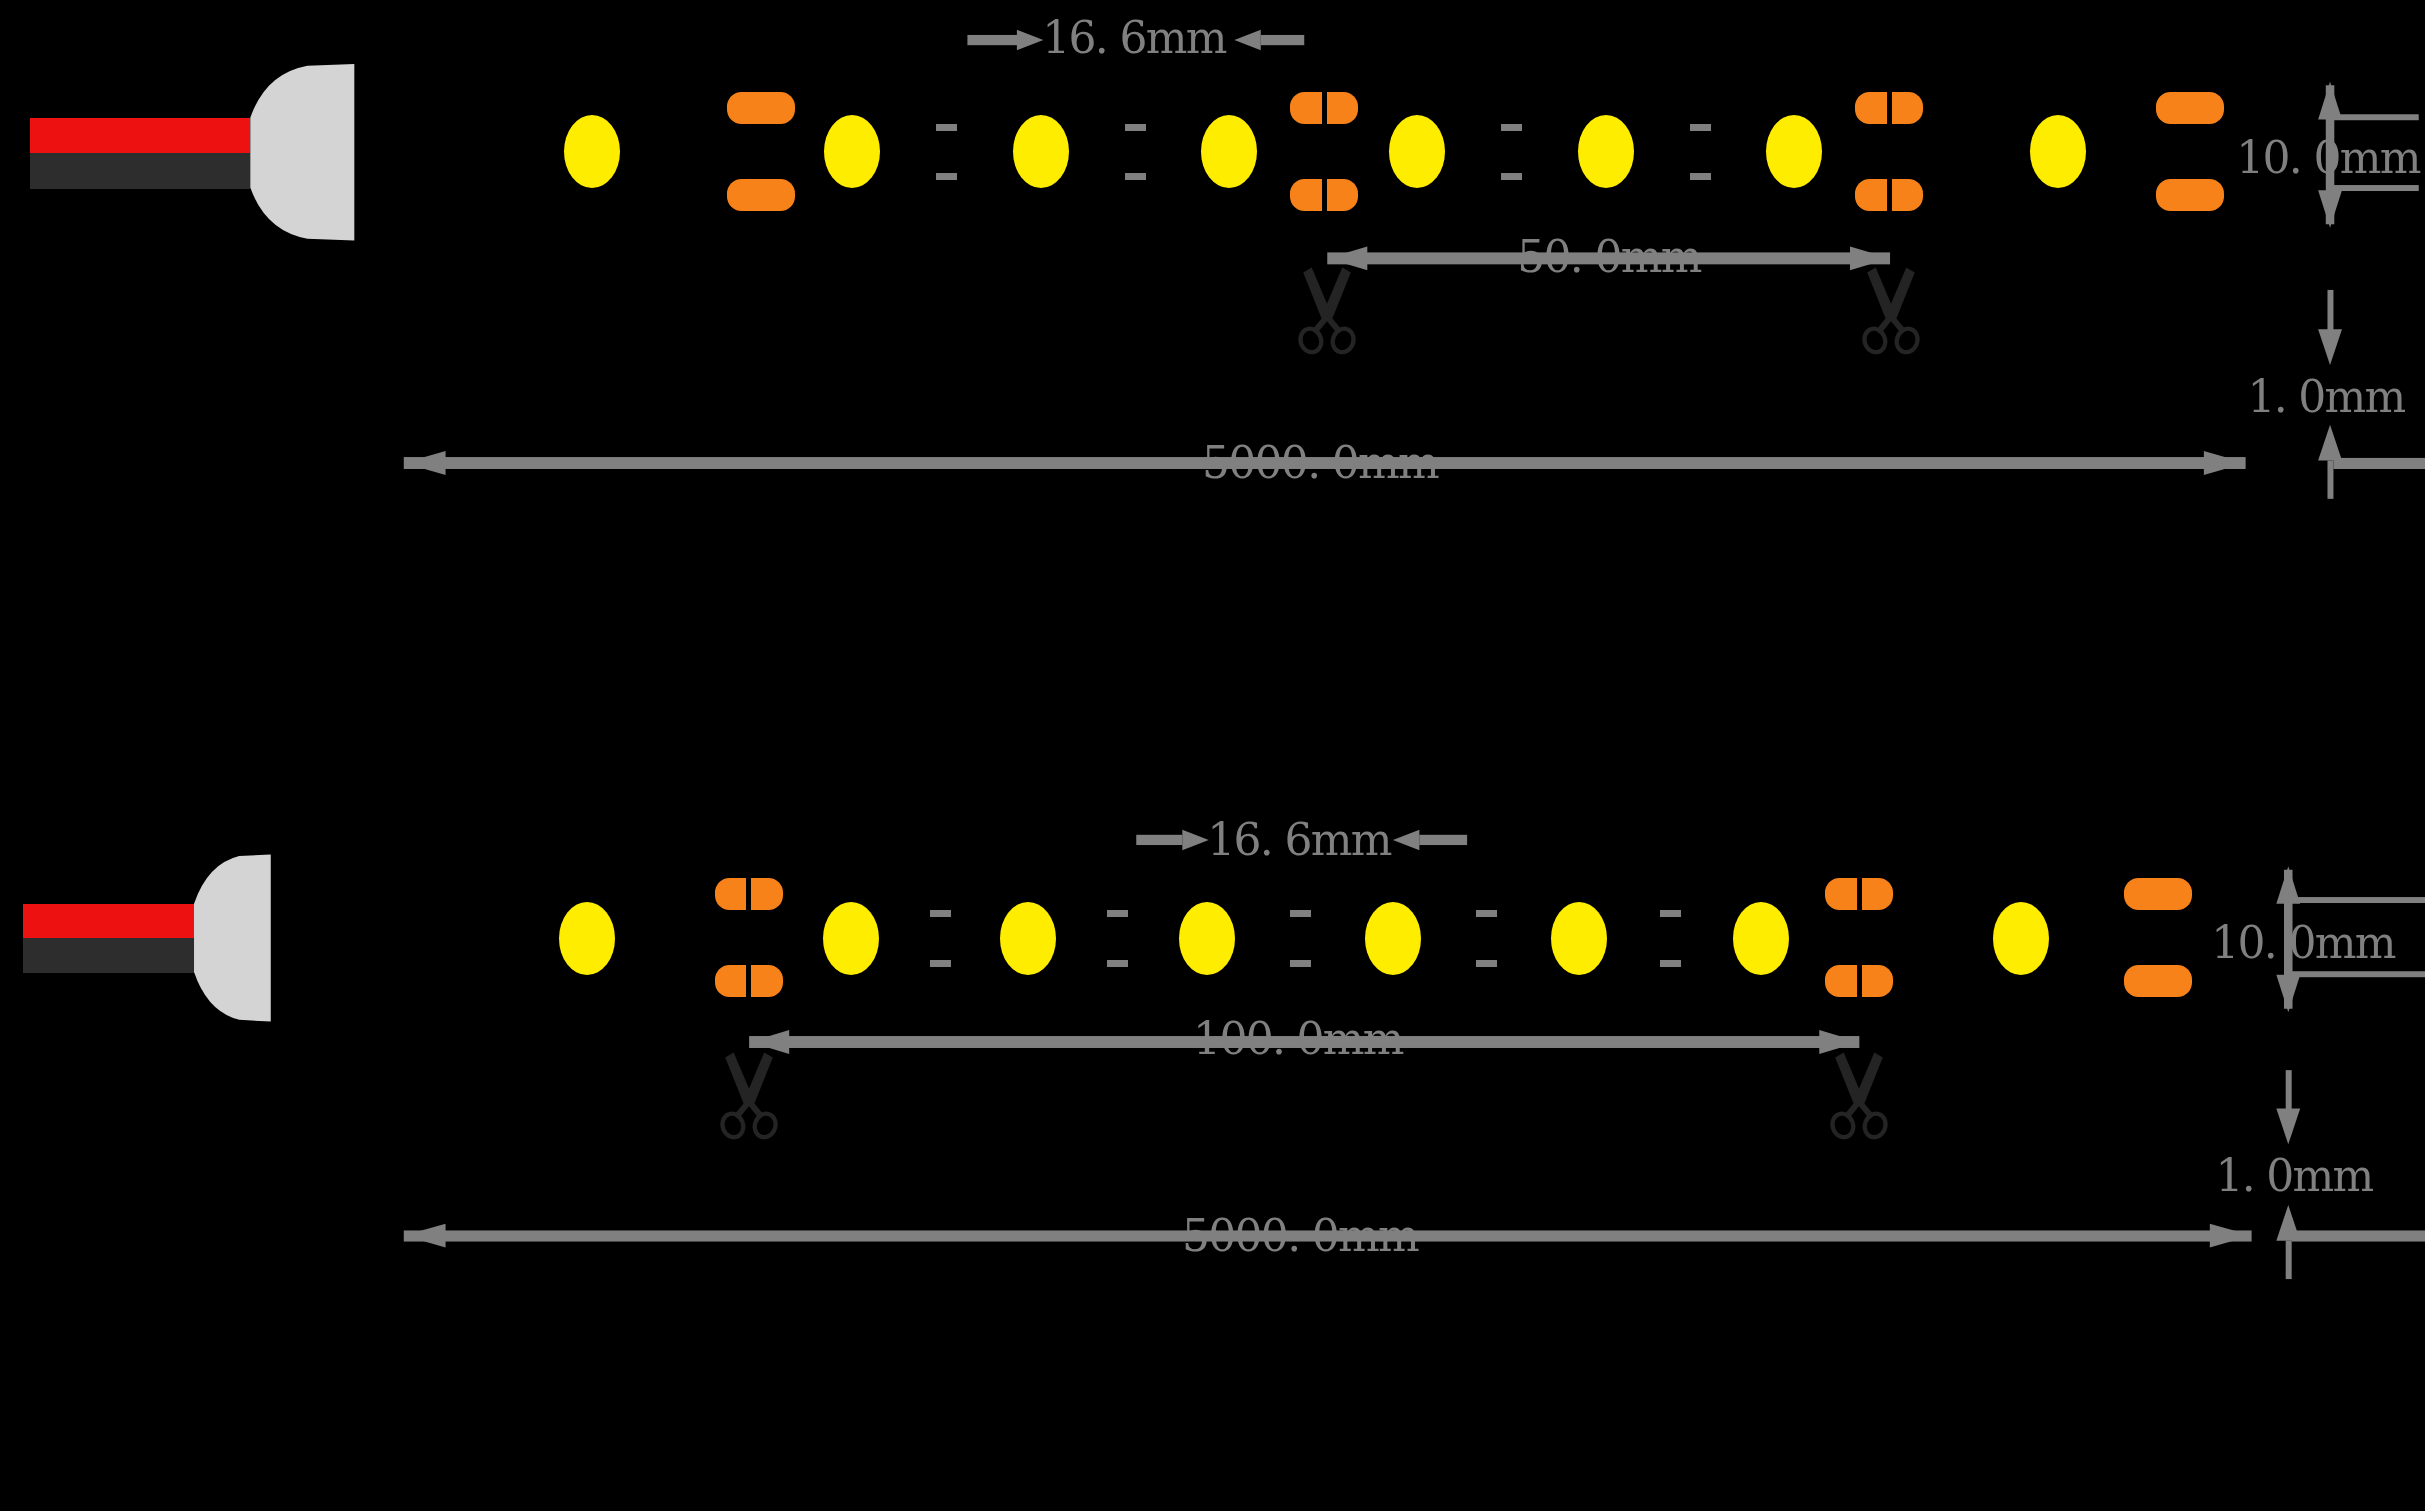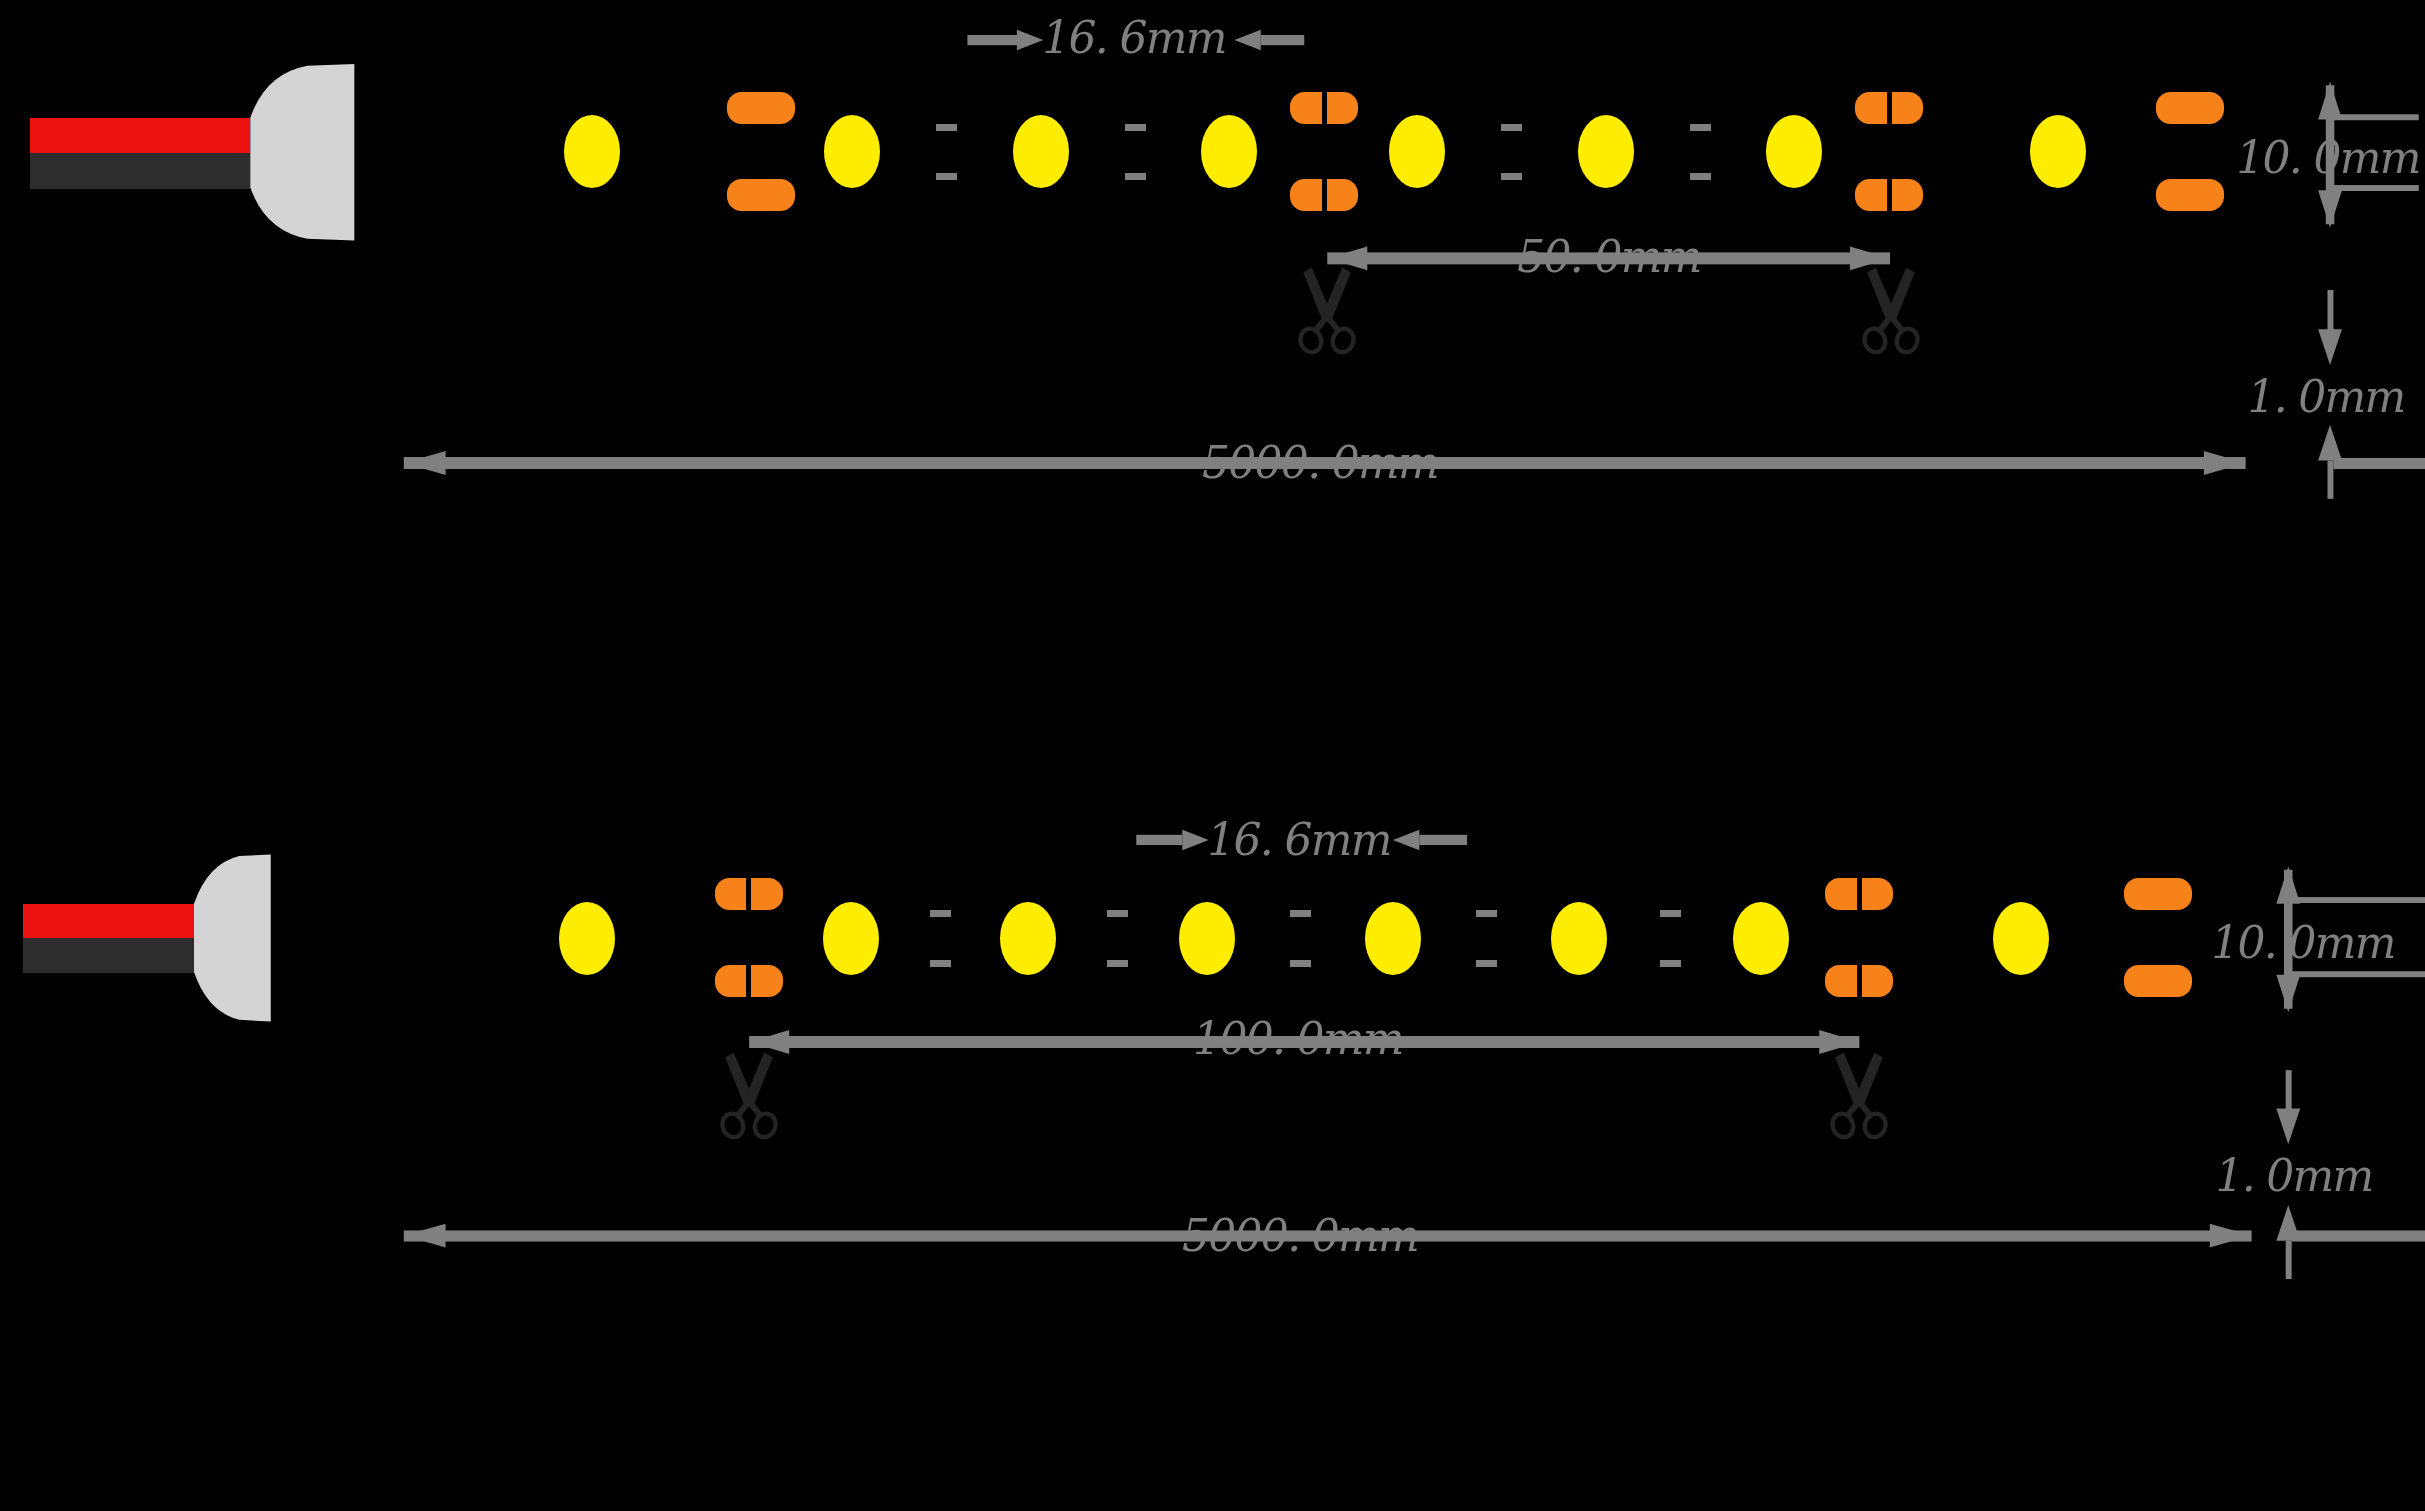--- a/index.html
+++ b/index.html
@@ -11,21 +11,21 @@
   .led{position:absolute;background:var(--led,#ffed00);border-radius:50%;}
   .pad{position:absolute;background:var(--pad,#f8821a);border-radius:14.5px;}
   .dash{position:absolute;background:var(--dim,#808080);}
   .cutline{position:absolute;background:#000;}
   .scissors{position:absolute;}
   .overlay{position:absolute;left:0;top:0;pointer-events:none;}
   .df{fill:var(--dim,#808080);}
   .cf{fill:var(--conn,#d4d4d4);}
   .dim-label{position:absolute;transform:translate(-50%,-50%);color:var(--dim,#808080);
     font-size:44px;letter-spacing:-1.7px;white-space:pre;line-height:1;
-    text-shadow:2.6px 0 0 #000,-2.6px 0 0 #000,0 2.6px 0 #000,0 -2.6px 0 #000;font-style:italic;}
+    text-shadow:2.6px 0 0 #000,-2.6px 0 0 #000,0 2.6px 0 #000,0 -2.6px 0 #000;}
 </style>
 </head>
 <body>
 
 <div class="canvas">
 
   <div>
     <div class="wire wire-pos" style="left:30px;top:118px;width:220px;height:35px"></div>
     <div class="wire wire-neg" style="left:30px;top:153px;width:220px;height:36px"></div>
     <div id="strip-0">

